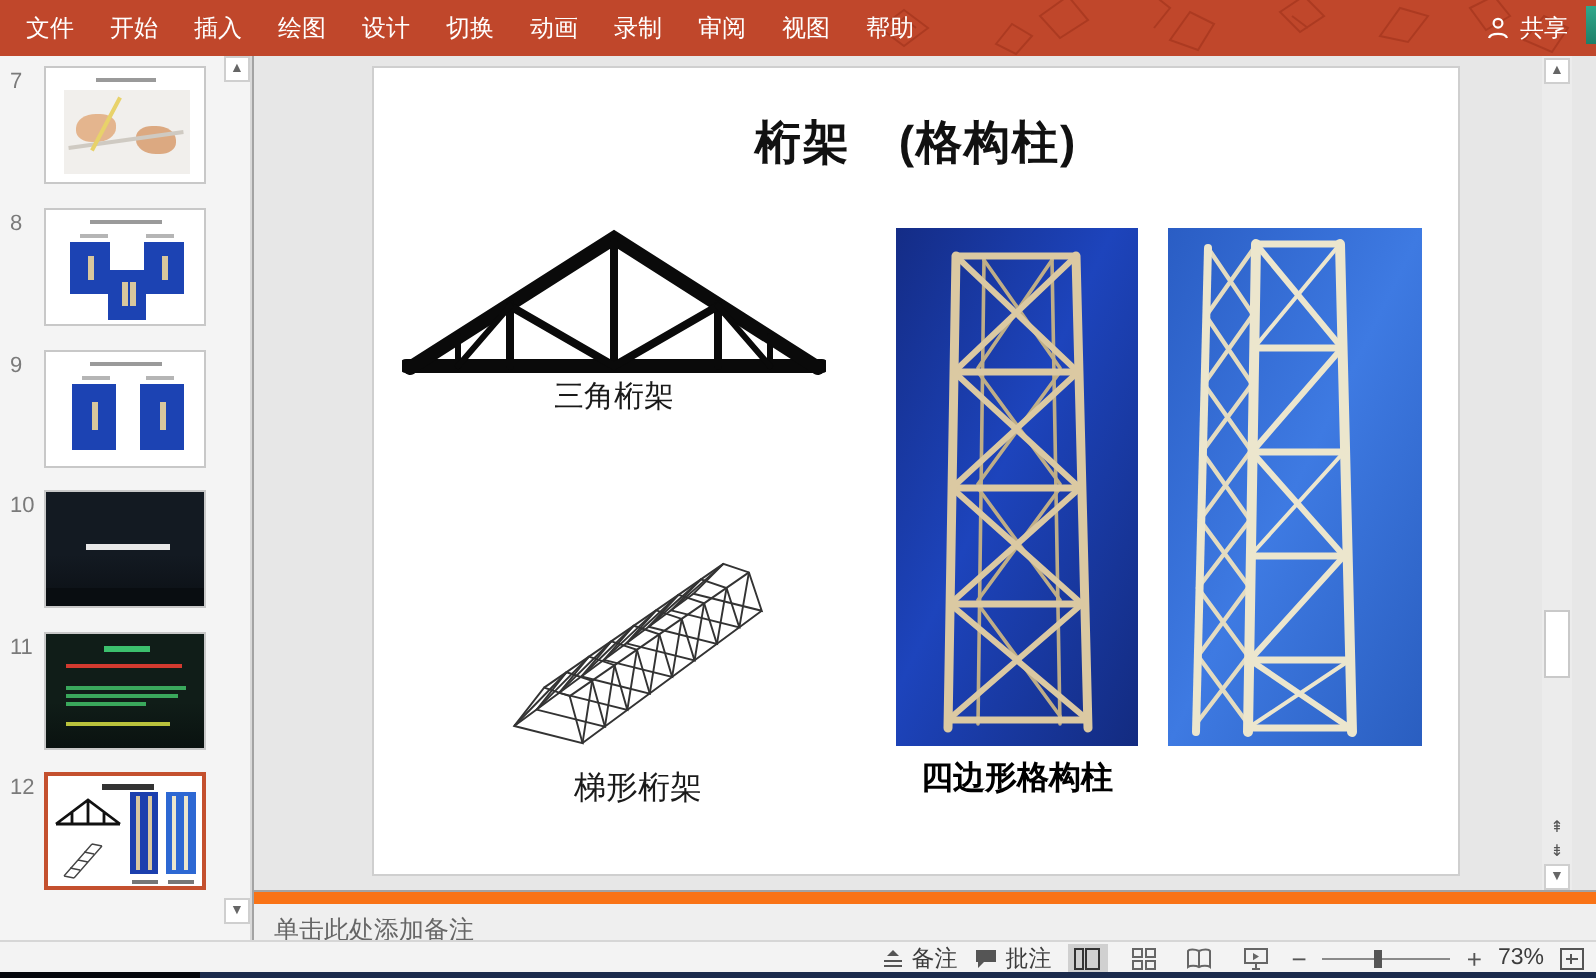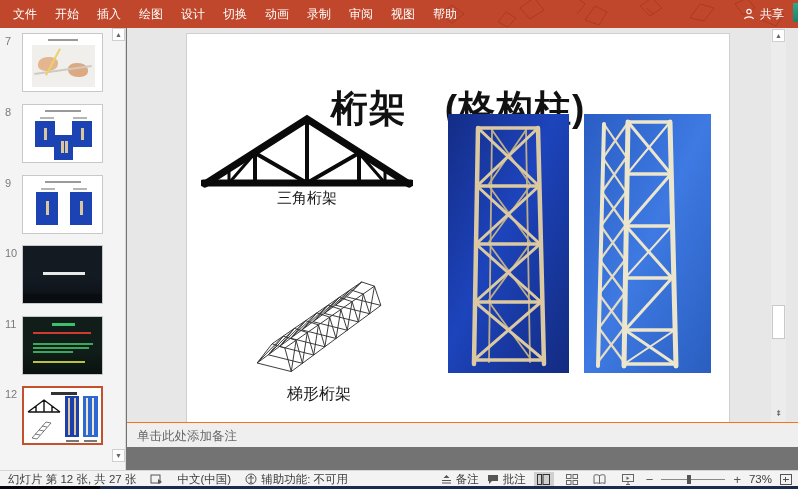--- a/index.html
+++ b/index.html
@@ -1,18 +1,18 @@
 <!DOCTYPE html>
 <html><head>
 <meta charset="utf-8">
 <style>
   * { margin:0; padding:0; box-sizing:border-box; }
   html,body { width:798px; height:489px; overflow:hidden;
     font-family:"Liberation Sans","DejaVu Sans",sans-serif; }
-  .app { position:relative; width:798px; height:489px; background:#737373; }
+  .app { position:relative; width:798px; height:489px; background:#a3a3a3; }
 
   
   .ribbon { position:absolute; left:0; top:0; width:798px; height:28px;
     background:#c0472b; color:#fff; overflow:hidden; }
   .ribbon-pattern { position:absolute; inset:0; opacity:.55; }
   .tabs { position:absolute; left:4px; top:0; height:28px; display:flex; align-items:center; }
   .tab { font-size:12px; padding:0 9px; height:28px; line-height:28px; cursor:default; white-space:nowrap; }
   .searchbox { position:absolute; left:430px; top:0; height:28px; display:flex; align-items:center; gap:6px; font-size:12px; }
   .share { position:absolute; right:14px; top:0; height:28px; display:flex; align-items:center; gap:5px; font-size:12px; }
   .teal-sliver { position:absolute; right:0; top:3px; width:5px; height:19px; background:linear-gradient(#2fa98c,#1f7f68); }
@@ -29,33 +29,33 @@
   .bluebox { position:absolute; background:#1c43b3; }
   .stick { position:absolute; background:#d8c79d; }
   .scroll-btn { position:absolute; width:13px; height:13px; background:#fff; border:1px solid #cfcfcf;
     color:#666; font-size:7px; line-height:12px; text-align:center; }
 
   
   .canvas { position:absolute; left:127px; top:28px; width:671px; height:417px; background:#e7e7e7; }
   .slide { position:absolute; left:59px; top:5px; width:544px; height:405px; background:#fff;
     border:1px solid #cfcfcf; }
   .slide-title { position:absolute; left:0; top:22px; width:100%; text-align:center;
-    font-size:37px; font-weight:bold; color:#111; letter-spacing:1px;margin-top:28px; }
+    font-size:23px; font-weight:bold; color:#111; letter-spacing:1px; }
   .lbl { position:absolute; text-align:center; color:#1a1a1a; }
   .photo { position:absolute; overflow:hidden; }
   .photo-label { position:absolute; font-weight:bold; font-size:16px; text-align:center; color:#000; }
 
   
   .vscroll { position:absolute; right:12px; top:0; width:15px; height:417px; background:#ececec; }
   .vscroll .thumbbar { position:absolute; left:1px; top:277px; width:13px; height:34px; background:#fff; border:1px solid #c9c9c9; }
   .navbtn { position:absolute; left:1px; width:13px; height:12px; text-align:center; font-size:8px; color:#555; line-height:12px; }
 
   
-  .notes { position:absolute; left:127px; top:422px; width:671px; height:25px; background:#efefef;
-    border-top:1px solid #f97316; }
+  .notes { position:absolute; left:127px; top:446px; width:671px; height:25px; background:#efefef;
+    border-top:6px solid #f97316; }
   .notes-text { position:absolute; left:10px; top:5px; font-size:12.5px; color:#666; }
 
   
   .statusbar { position:absolute; left:0; top:470px; width:798px; height:16px; background:#f3f3f3;
     border-top:1px solid #d6d6d6; font-size:11.5px; color:#3c3c3c; }
   .sb-left { position:absolute; left:8px; top:0; height:16px; display:flex; align-items:center; gap:14px; }
   .sb-right { position:absolute; right:6px; top:0; height:16px; display:flex; align-items:center; gap:8px; }
   .sb-item { display:flex; align-items:center; gap:4px; white-space:nowrap; }
   .viewbtn { width:20px; height:15px; display:flex; align-items:center; justify-content:center; }
   .viewbtn.active { background:#d0d0d0; }
@@ -255,20 +255,21 @@
         <g stroke="#bfae87" stroke-width="1.8" stroke-linecap="round">
           <path d="M44,16 L41,248 M78,16 L82,248"></path>
           <path d="M44,16 L82,70 M78,16 L41,70 M41,72 L82,128 M82,72 L41,128 M41,130 L82,186 M82,130 L41,186 M41,188 L82,244"></path>
         </g>
         <g stroke="#dbc9a2" fill="none" stroke-linecap="round">
           <path d="M30,14 L26,250 M90,14 L96,250" stroke-width="4.5"></path>
           <path d="M30,14 L90,14 M29,72 L91,72 M28,130 L92,130 M27,188 L93,188 M26,246 L96,246" stroke-width="3.5"></path>
           <path d="M30,14 L91,72 M90,14 L29,72 M29,72 L92,130 M91,72 L28,130 M28,130 L93,188 M92,130 L27,188 M27,188 L96,246 M93,188 L26,246" stroke-width="3"></path>
         </g>
       </svg>
+      <div class="photo-label" style="left:261px;top:345px;width:121px;">四边形格构柱</div>
 
       <svg class="photo" style="left:397px;top:80px;" width="127" height="259" viewBox="0 0 127 259">
         <defs>
           <linearGradient id="blue2" x1="0" y1="0" x2="1" y2="1">
             <stop offset="0" stop-color="#2a5dc4"></stop>
               <stop offset=".5" stop-color="#3e7ae2"></stop>
               <stop offset="1" stop-color="#2a5ec0"></stop>
           </linearGradient>
         </defs>
         <rect width="127" height="259" fill="url(#blue2)"></rect>
@@ -292,36 +293,20 @@
       <div class="navbtn" style="top:380px;">⇞</div>
       <div class="navbtn" style="top:392px;">⇟</div>
     </div>
   </div>
 
   <div class="notes">
     <div class="notes-text">单击此处添加备注</div>
   </div>
 
   <div class="statusbar">
-    <div class="sb-left">
-      <span class="sb-item">幻灯片 第 12 张, 共 27 张</span>
-      <svg class="icon" width="13" height="11" viewBox="0 0 13 11">
-        <rect x="1" y="1" width="9" height="8" fill="none" stroke="#555" stroke-width="1"></rect>
-        <path d="M8,5 l4,3 -4,2 z" fill="#555"></path>
-      </svg>
-      <span class="sb-item">中文(中国)</span>
-      <span class="sb-item">
-        <svg class="icon" width="12" height="12" viewBox="0 0 12 12">
-          <circle cx="6" cy="6" r="5" fill="none" stroke="#555" stroke-width="1"></circle>
-          <circle cx="6" cy="3.5" r="1.1" fill="#555"></circle>
-          <path d="M3,5 h6 M6,5.5 v3 M6,8.5 l-1.6,2.3 M6,8.5 l1.6,2.3" stroke="#555" stroke-width="1" fill="none"></path>
-        </svg>
-        <span>辅助功能: 不可用</span>
-      </span>
-    </div>
     <div class="sb-right">
       <span class="sb-item">
         <svg class="icon" width="11" height="10" viewBox="0 0 11 10">
           <path d="M5.5,1 l3,3 h-6 z" fill="#555"></path>
             <path d="M1,6.5 h9 M1,9 h9" stroke="#555" stroke-width="1"></path>
         </svg>
         <span>备注</span>
       </span>
       <span class="sb-item">
         <svg class="icon" width="12" height="11" viewBox="0 0 12 11">

